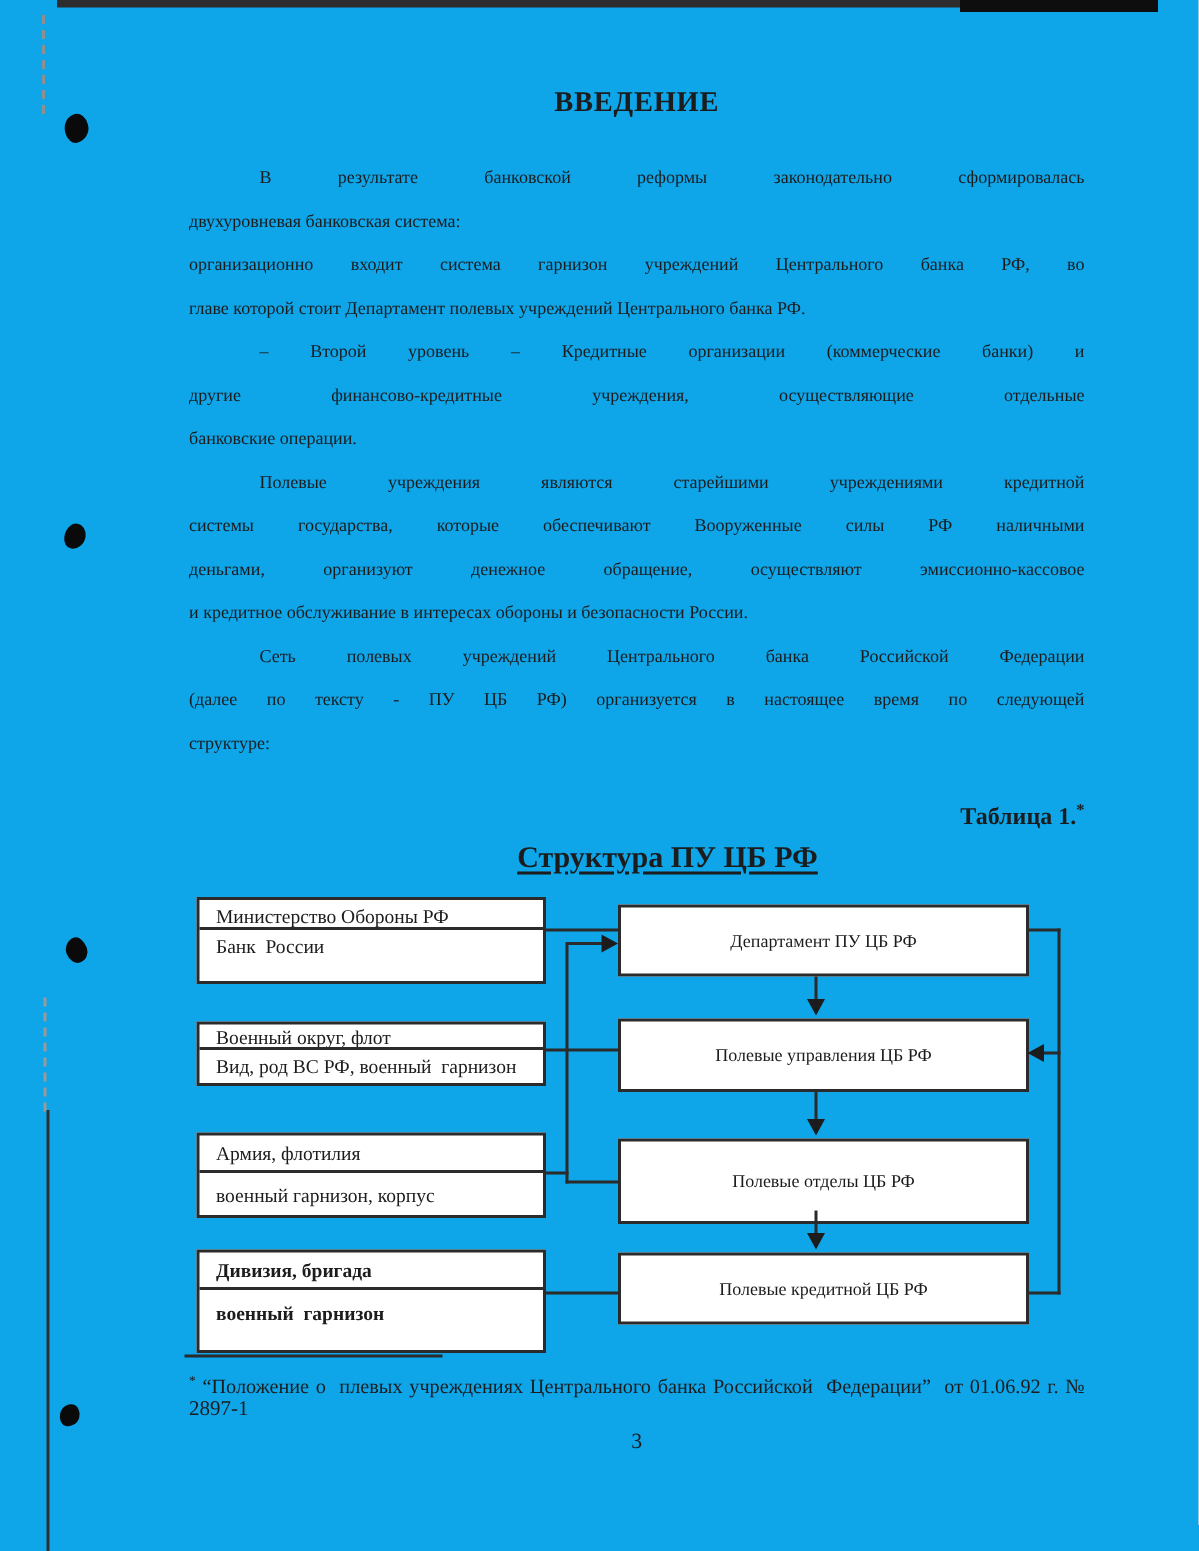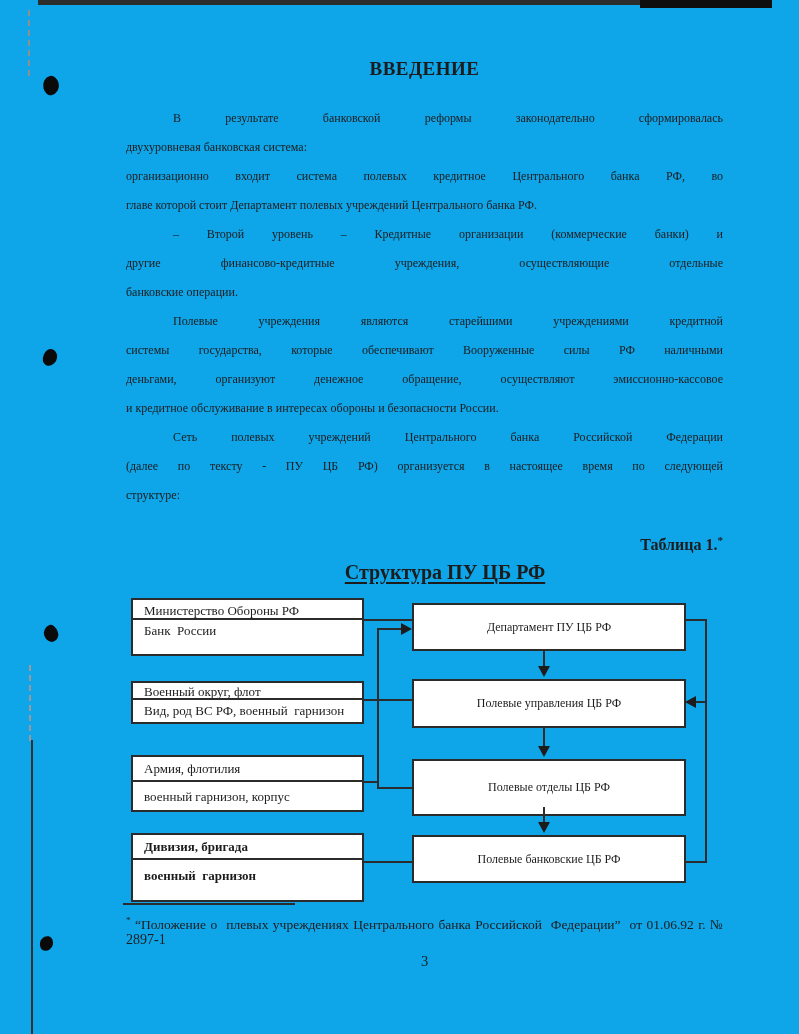--- a/index.html
+++ b/index.html
@@ -94,21 +94,21 @@
   <div class="blob blob1"></div>
   <div class="blob blob2"></div>
   <div class="blob blob3"></div>
   <div class="blob blob4"></div>
 
   <div class="title">ВВЕДЕНИЕ</div>
 
   <div class="body-block">
     <div class="bodyline jl ind">В результате банковской реформы законодательно сформировалась</div>
     <div class="bodyline lastl">двухуровневая банковская система:</div>
-    <div class="bodyline jl">организационно входит система полевых кредитное Центрального банка РФ, во</div>
+    <div class="bodyline jl">организационно входит система гарнизон учреждений Центрального банка РФ, во</div>
     <div class="bodyline lastl">главе которой стоит Департамент полевых учреждений Центрального банка РФ.</div>
     <div class="bodyline jl ind">– Второй уровень – Кредитные организации (коммерческие банки) и</div>
     <div class="bodyline jl">другие финансово-кредитные учреждения, осуществляющие отдельные</div>
     <div class="bodyline lastl">банковские операции.</div>
     <div class="bodyline jl ind">Полевые учреждения являются старейшими учреждениями кредитной</div>
     <div class="bodyline jl">системы государства, которые обеспечивают Вооруженные силы РФ наличными</div>
     <div class="bodyline jl">деньгами, организуют денежное обращение, осуществляют эмиссионно-кассовое</div>
     <div class="bodyline lastl">и кредитное обслуживание в интересах обороны и безопасности России.</div>
     <div class="bodyline jl ind">Сеть полевых учреждений Центрального банка Российской Федерации</div>
     <div class="bodyline jl">(далее по тексту - ПУ ЦБ РФ) организуется в настоящее время по следующей</div>
@@ -132,21 +132,21 @@
     <div class="cell bot-cell">военный гарнизон, корпус</div>
   </div>
   <div class="lbox lb4">
     <div class="cell top-cell">Дивизия, бригада</div>
     <div class="cell bot-cell">военный  гарнизон</div>
   </div>
 
   <div class="rbox rb1">Департамент ПУ ЦБ РФ</div>
   <div class="rbox rb2">Полевые управления ЦБ РФ</div>
   <div class="rbox rb3">Полевые отделы ЦБ РФ</div>
-  <div class="rbox rb4">Полевые банковские ЦБ РФ</div>
+  <div class="rbox rb4">Полевые кредитной ЦБ РФ</div>
 
   <div class="c" style="left:364px;top:619px;width:48px;height:2px;"></div>
   <div class="c" style="left:378px;top:628px;width:26px;height:2px;"></div>
   <div class="tri tri-right" style="left:401px;top:623px;"></div>
   <div class="c" style="left:377px;top:628px;width:2px;height:161px;"></div>
   <div class="c" style="left:364px;top:699px;width:48px;height:2px;"></div>
   <div class="c" style="left:364px;top:781px;width:15px;height:2px;"></div>
   <div class="c" style="left:377px;top:787px;width:36px;height:2px;"></div>
   <div class="c" style="left:364px;top:861px;width:48px;height:2px;"></div>
 

